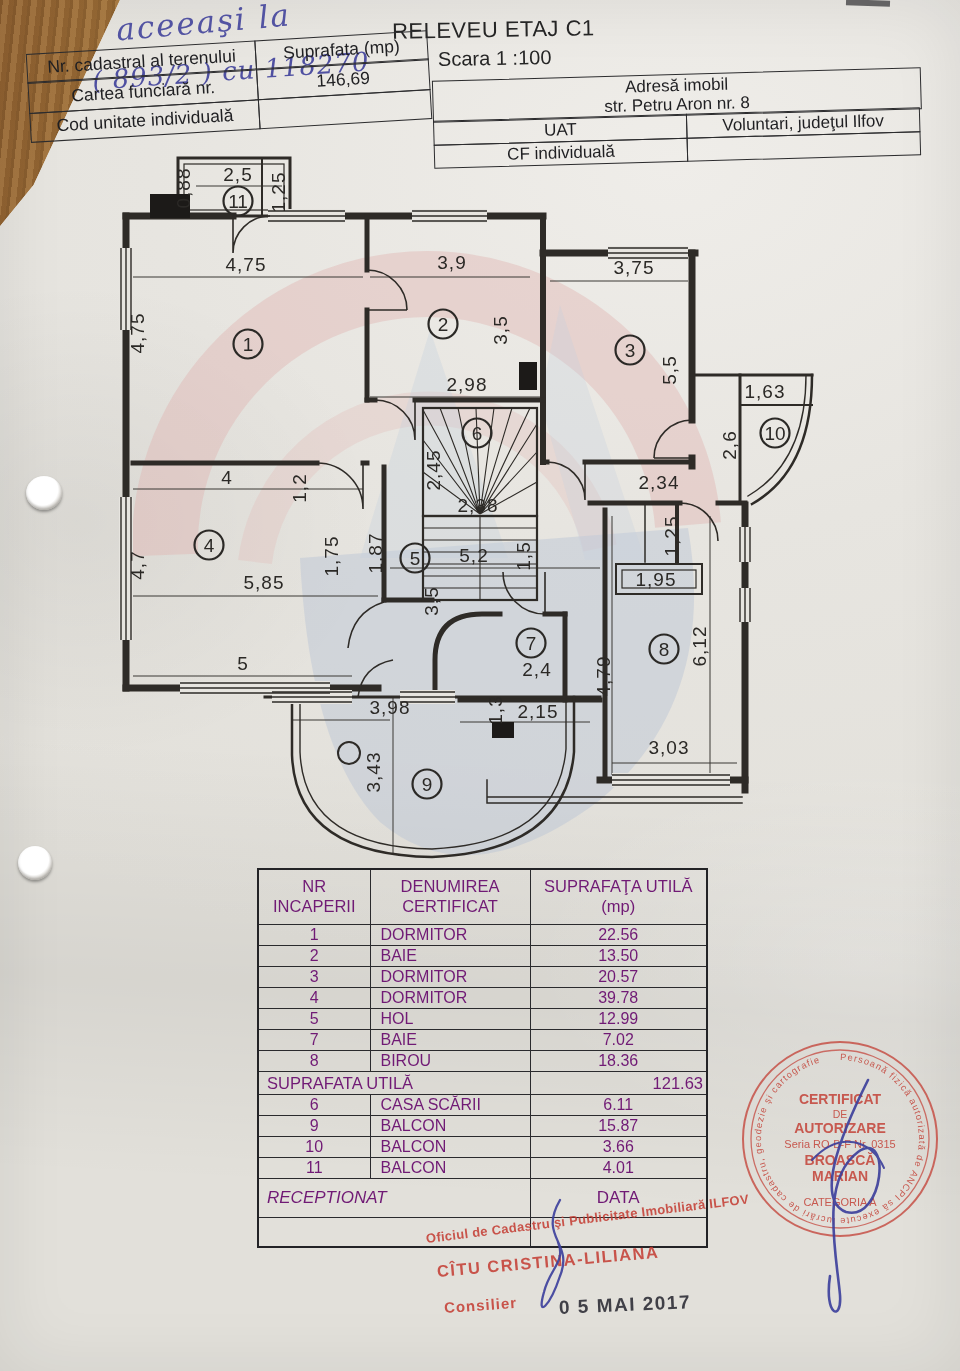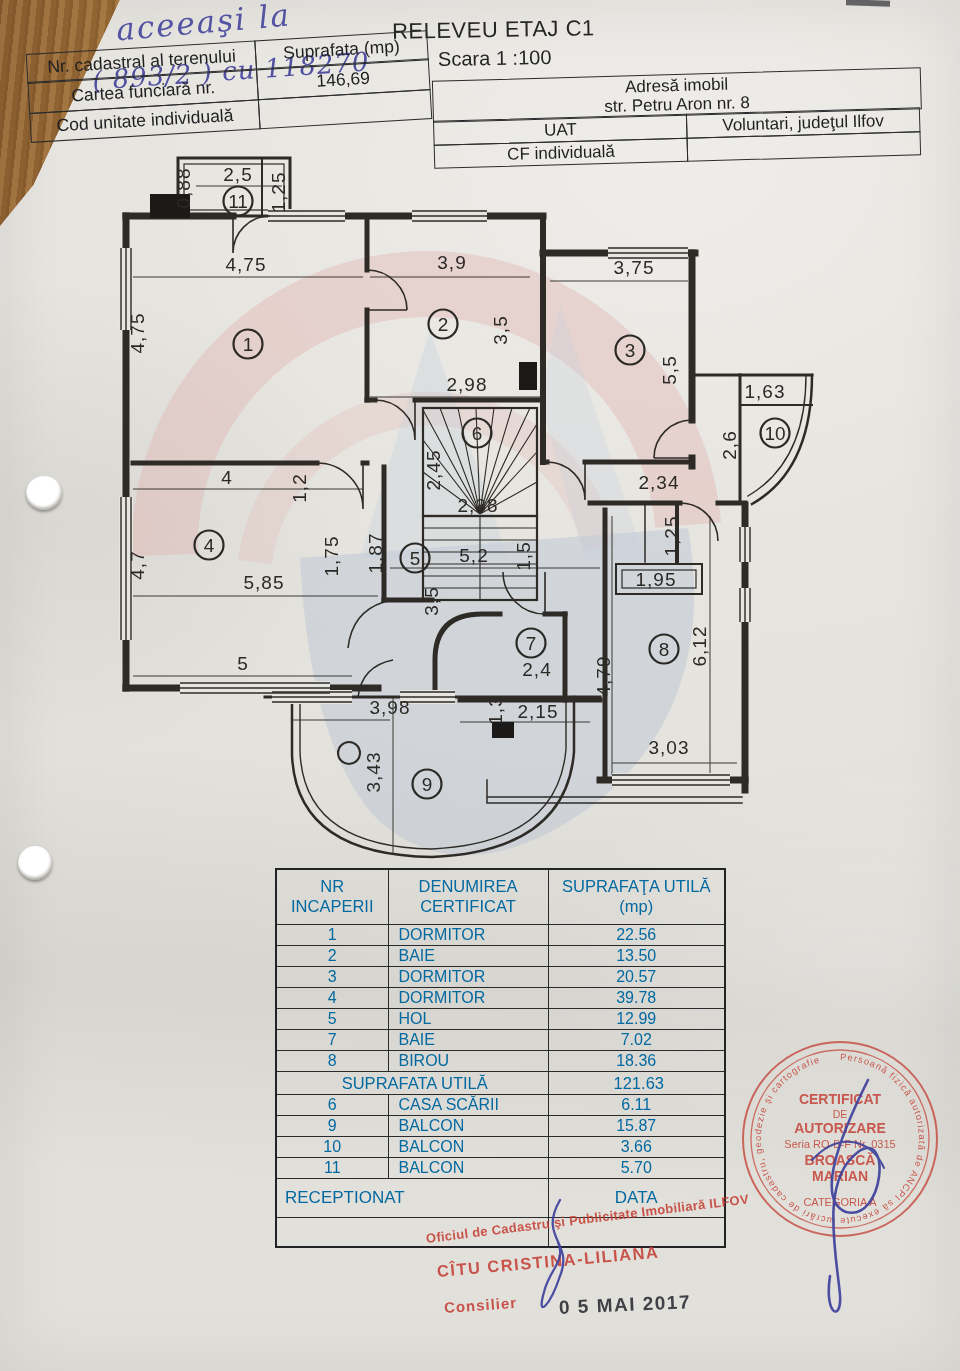--- a/index.html
+++ b/index.html
@@ -50,32 +50,32 @@
   .tbl-right .row+.row .cell{margin-top:-1.7px;}
   .tbl-right .c1{width:52%;}
   .tbl-right .c2{width:48%;margin-left:-1.7px;}
 
   
   #plan{position:absolute;left:85px;top:140px;}
   #plan text.dim{font-family:"Liberation Sans",sans-serif;font-size:19px;fill:#2b2926;letter-spacing:1px;}
   #plan text.roomnum{font-family:"Liberation Sans",sans-serif;font-size:19px;fill:#2b2926;text-anchor:middle;}
 
   
-  table.area{position:absolute;left:275px;top:868px;width:449px;border-collapse:collapse;
-       table-layout:fixed;color:#0369a1;background:transparent;border:2.5px solid #232326;}
+  table.area{position:absolute;left:257px;top:868px;width:449px;border-collapse:collapse;
+       table-layout:fixed;color:#701a75;background:transparent;border:2.5px solid #232326;}
   table.area td,table.area th{border:1.7px solid #2a2a2d;padding:0 3px;font-weight:normal;
        font-size:16px;text-align:center;white-space:pre-line;overflow:hidden;}
   table.area th{font-size:16.5px;height:54px;line-height:1.2;}
   table.area tr.r td{height:20px;}
-  table.area tr.sub td, table.area tr.tot td{height:22px;text-align:center;padding-left:8px;font-size:16.5px;}
-  table.area tr.sub td.v, table.area tr.tot td.v{text-align:center;}
+  table.area tr.sub td, table.area tr.tot td{height:22px;text-align:left;padding-left:8px;font-size:16.5px;}
+  table.area tr.sub td.v, table.area tr.tot td.v{text-align:right;}
   table.area tr.exe td{height:24px;text-align:left;padding-left:8px;font-size:16.5px;}
   table.area tr.nam td{height:30px;text-align:left;padding-left:8px;vertical-align:top;padding-top:2px;}
   table.area tr.rec td{height:38px;font-size:17px;}
-  table.area tr.rec td.l{text-align:left;padding-left:8px;}
+  table.area tr.rec td.l{text-align:left;padding-left:8px;font-style:italic;}
   table.area tr.last td{height:28px;}
   table.area td.name-cell{text-align:left;padding-left:10px;}
 
   
   .red{color:#c43b31;position:absolute;font-weight:bold;white-space:nowrap;opacity:.85;}
   .ocpi1{left:426px;top:1231px;font-size:13px;transform:rotate(-7deg);transform-origin:left center;letter-spacing:.3px;}
   .ocpi2{left:437px;top:1262px;font-size:16.5px;transform:rotate(-5deg);transform-origin:left center;letter-spacing:1.5px;}
   .ocpi3{left:444px;top:1299px;font-size:15px;transform:rotate(-4deg);transform-origin:left center;letter-spacing:1px;}
   #round-stamp{position:absolute;left:728px;top:1026px;}
   #round-stamp text{fill:#c4473d;opacity:.88;font-family:"Liberation Sans",sans-serif;}
@@ -402,21 +402,21 @@
         <td>15.87</td>
       </tr>
       <tr class="r">
         <td>10</td>
         <td class="name-cell">BALCON</td>
         <td>3.66</td>
       </tr>
       <tr class="r">
         <td>11</td>
         <td class="name-cell">BALCON</td>
-        <td>5.70</td>
+        <td>4.01</td>
       </tr>
       <tr class="rec">
         <td colspan="2" class="l">RECEPTIONAT</td>
         <td>DATA</td>
       </tr>
       <tr class="last">
         <td colspan="2"></td>
         <td></td>
       </tr>
     </tbody>

